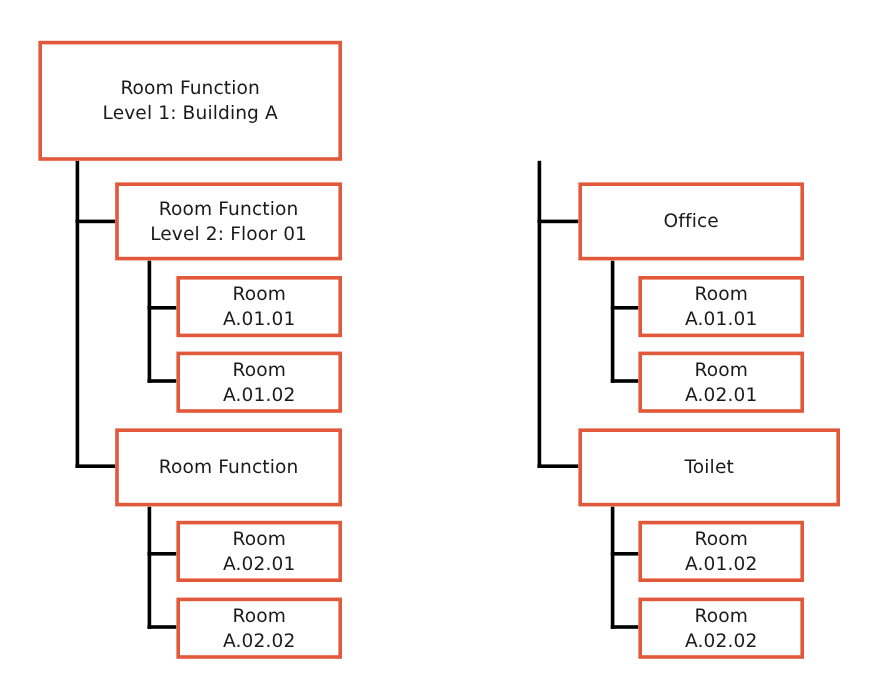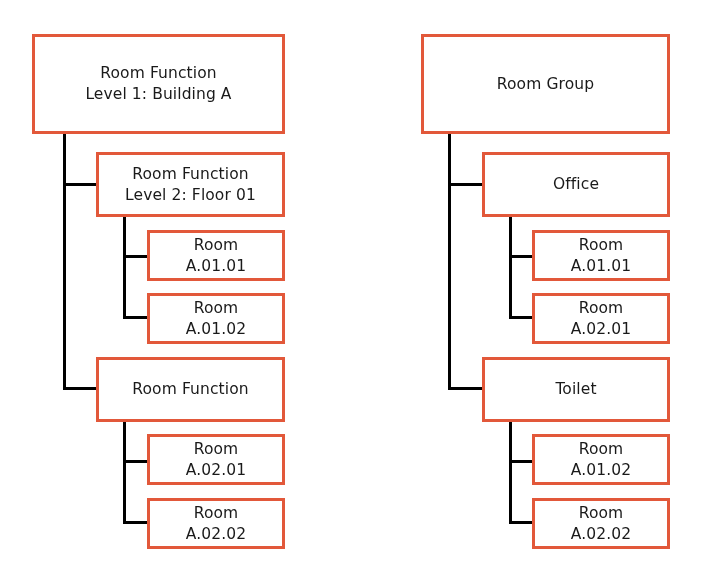--- a/index.html
+++ b/index.html
@@ -103,39 +103,36 @@
   <div class="conn conn-h" style="left:448px; top:383px; width:37px;"></div>
 
   <div class="conn conn-v" style="left:509px; top:213px; height:102px;"></div>
   <div class="conn conn-h" style="left:509px; top:251px; width:26px;"></div>
   <div class="conn conn-h" style="left:509px; top:312px; width:26px;"></div>
 
   <div class="conn conn-v" style="left:509px; top:418px; height:102px;"></div>
   <div class="conn conn-h" style="left:509px; top:456px; width:26px;"></div>
   <div class="conn conn-h" style="left:509px; top:517px; width:26px;"></div>
 
-  <div class="node" style="left:421px; top:30px; width:249px; height:100px;">
-    <span class="line1">Room Group</span>
-  </div>
 
   <div class="node" style="left:482px; top:148px; width:188px; height:65px;text-align:right;">
     <span class="line1">Office</span>
   </div>
 
   <div class="node" style="left:532px; top:226px; width:138px; height:51px;">
     <span class="line1">Room</span>
     <span class="line2">A.01.01</span>
   </div>
 
   <div class="node" style="left:532px; top:289px; width:138px; height:51px;">
     <span class="line1">Room</span>
     <span class="line2">A.02.01</span>
   </div>
 
-  <div class="node" style="left:482px; top:353px; width:188px; height:65px;justify-content:center;">
+  <div class="node" style="left:482px; top:353px; width:218px; height:65px;justify-content:center;">
     <span class="line1">Toilet</span>
   </div>
 
   <div class="node" style="left:532px; top:430px; width:138px; height:51px;">
     <span class="line1">Room</span>
     <span class="line2">A.01.02</span>
   </div>
 
   <div class="node" style="left:532px; top:494px; width:138px; height:51px;">
     <span class="line1">Room</span>

